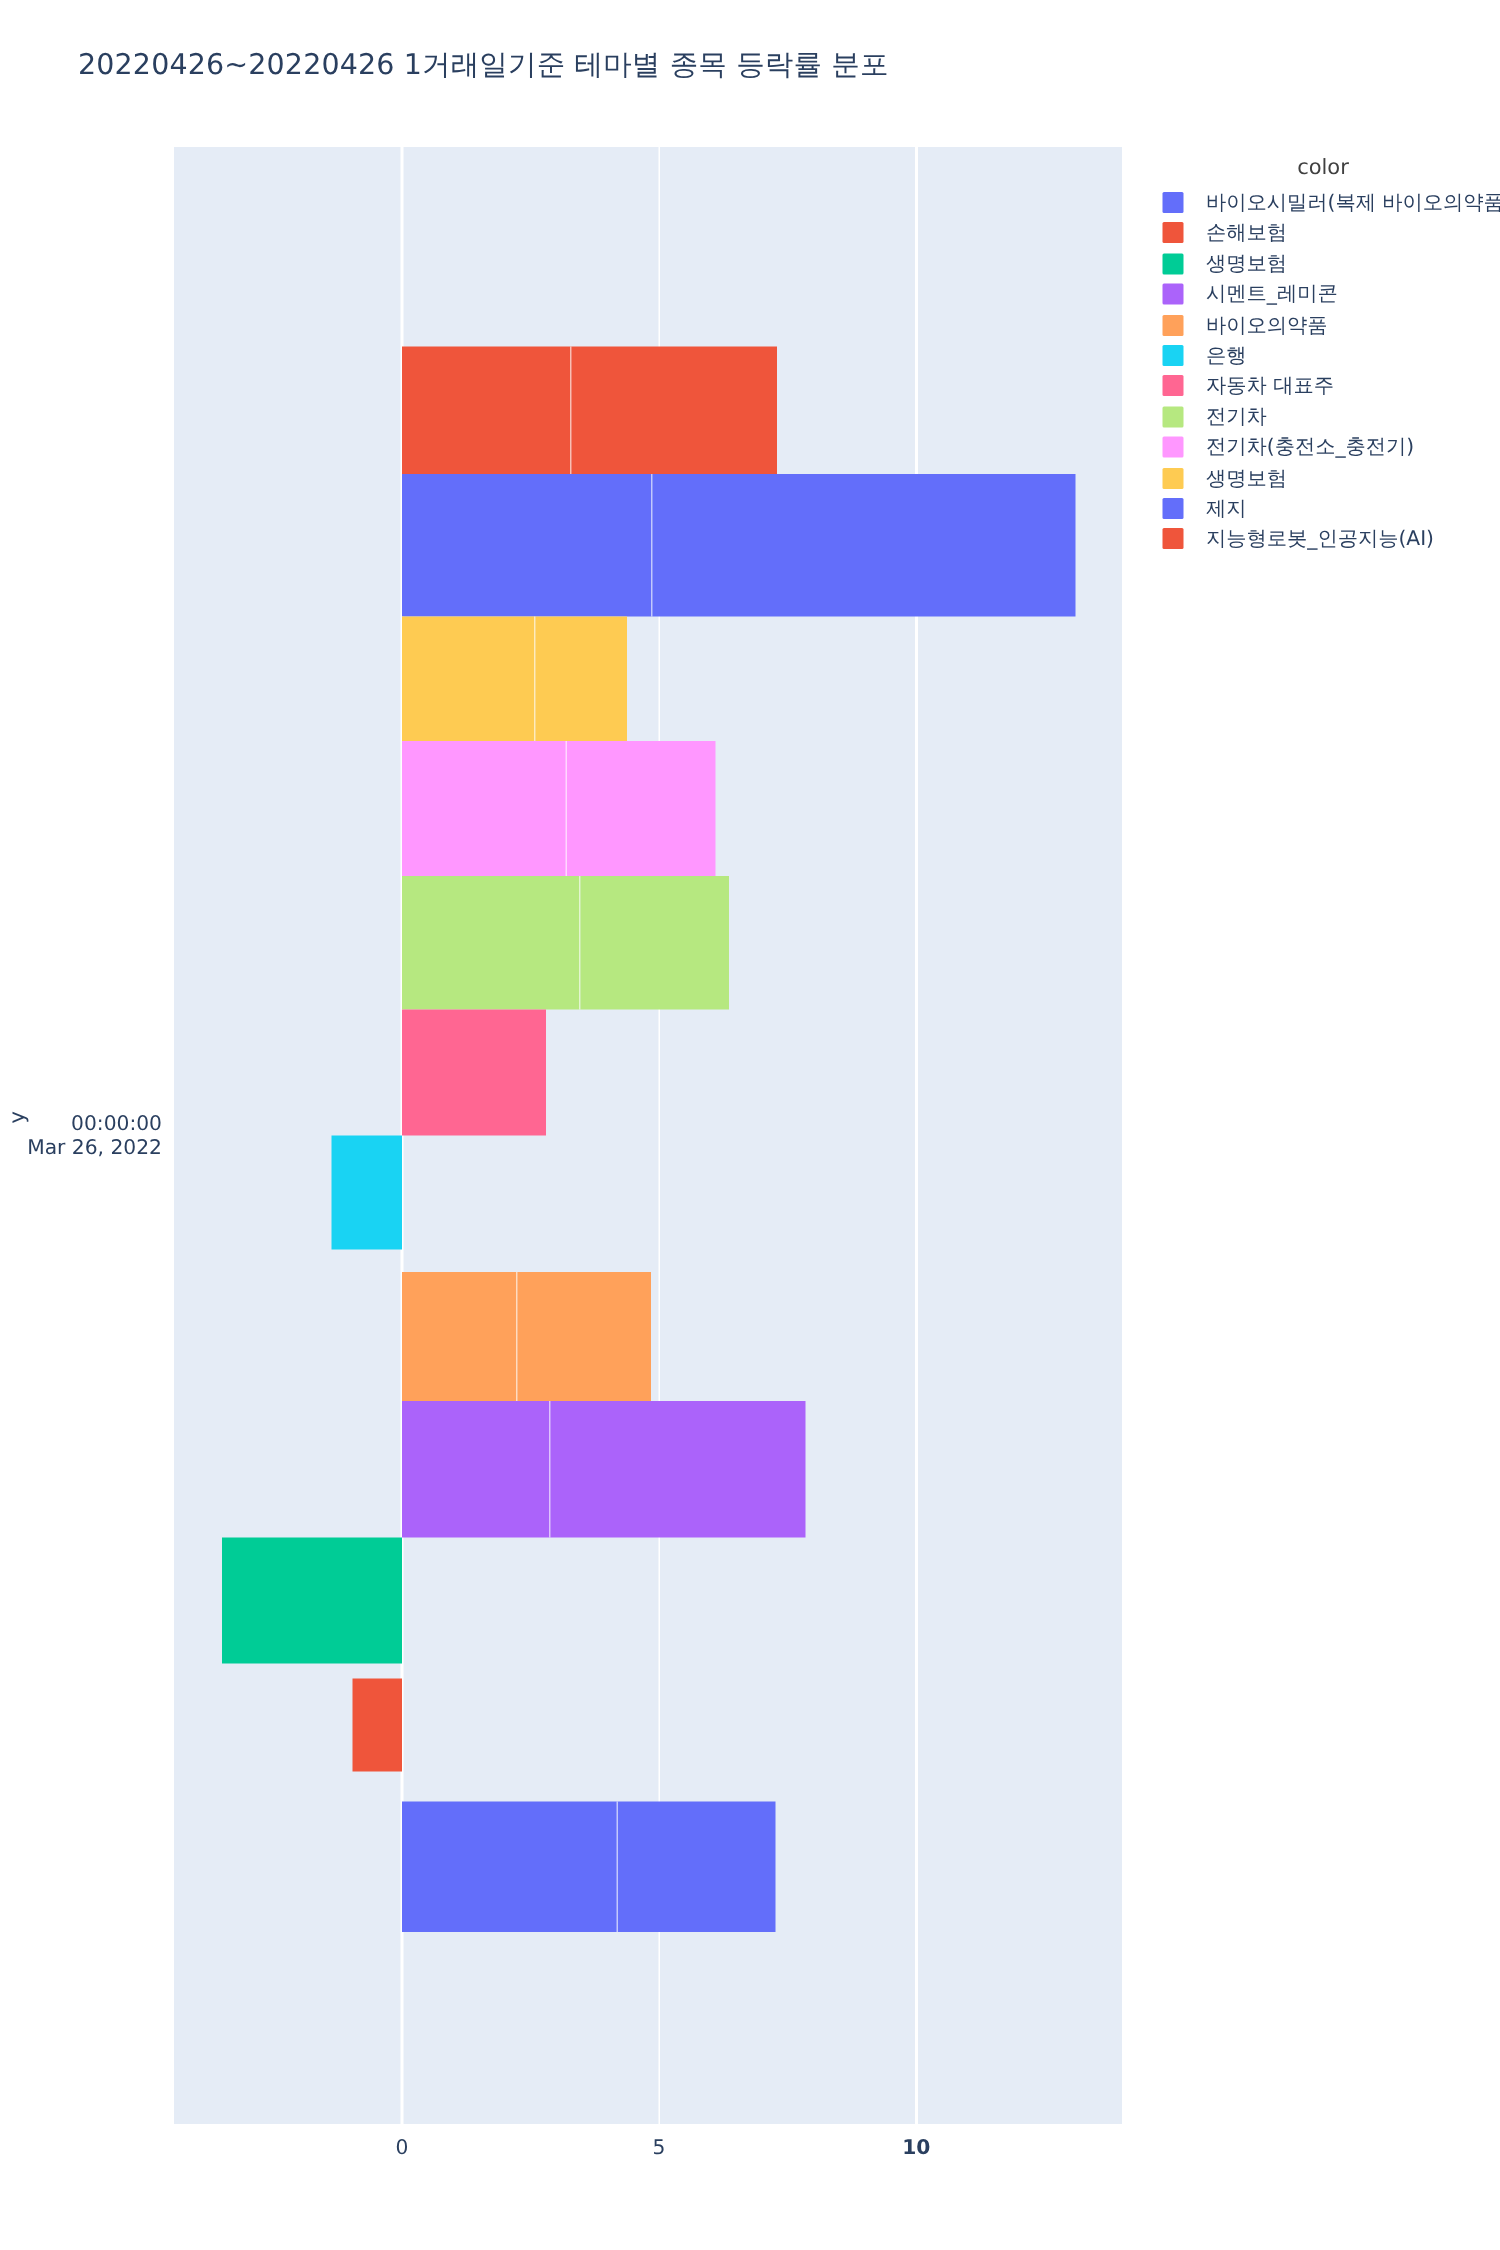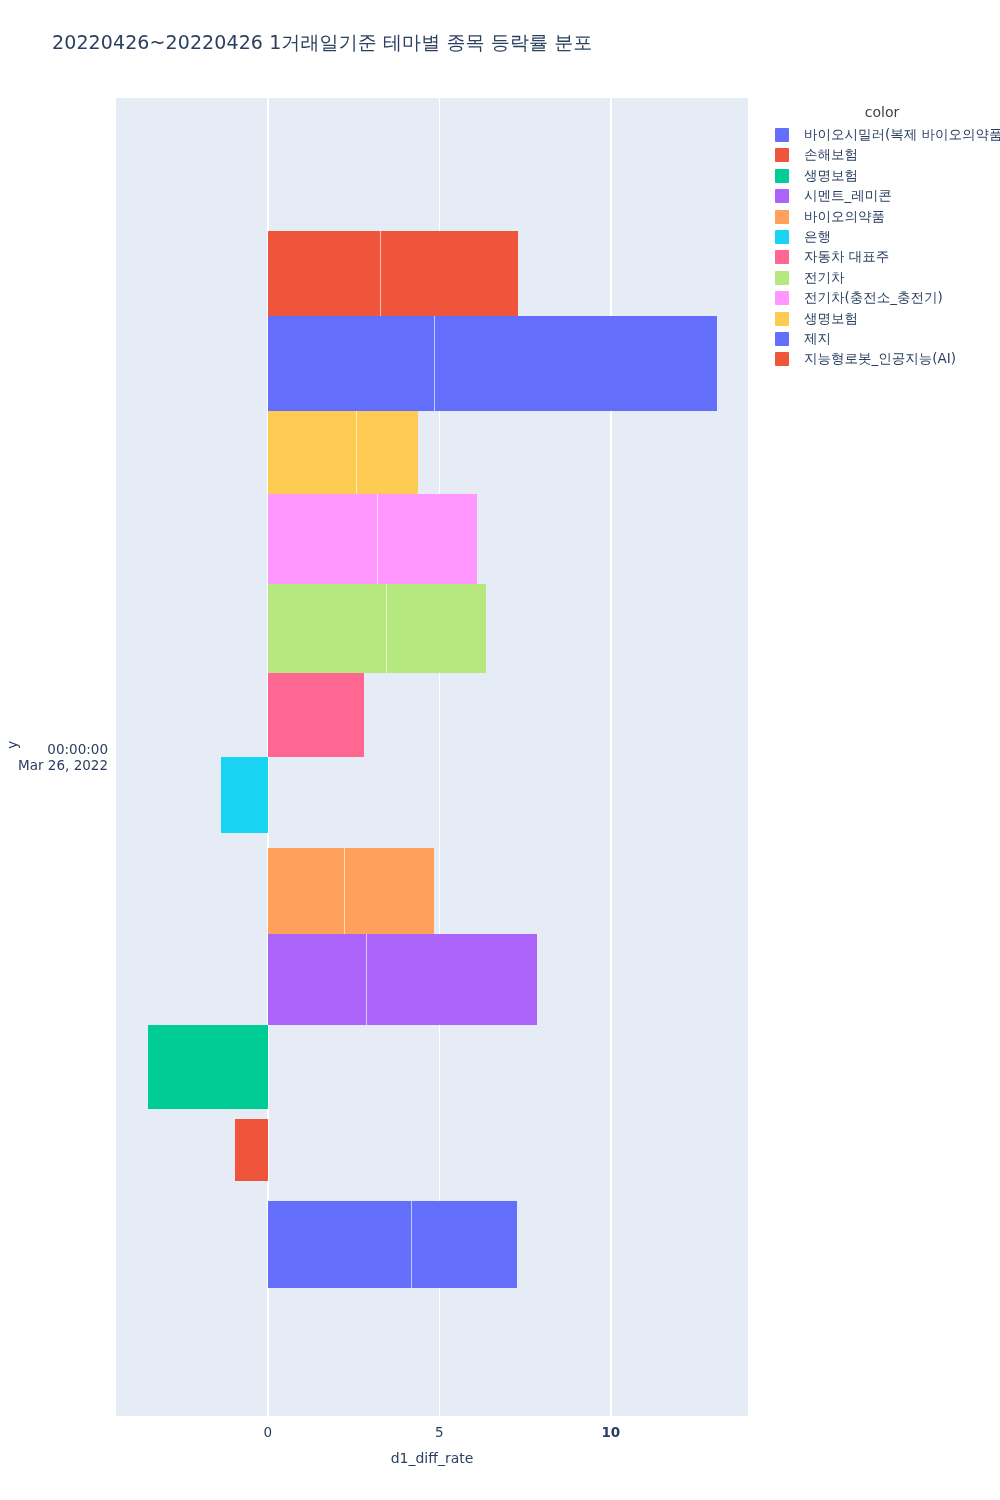--- a/index.html
+++ b/index.html
@@ -209,21 +209,20 @@
           <div class="bar-seg last" style="left: 295.939px; width: 104.59px; background: rgb(99, 110, 250);"></div>
         </div>
       </div>
   </div>
 
   <div id="x-ticks-layer">
       <div class="x-tick-label" style="left: 267.913px;">0</div>
       <div class="x-tick-label" style="left: 439.373px;">5</div>
       <div class="x-tick-label" style="left: 610.832px; font-weight: bold;">10</div>
     </div>
-  <div id="x-axis-title">d1_diff_rate</div>
 
   <div id="y-axis-title">y</div>
   <div id="y-tick-label">
     <span>00:00:00</span>
     <span>Mar 26, 2022</span>
   </div>
 
   <div id="legend">
     <div id="legend-title">color</div>
     <div id="legend-items">

